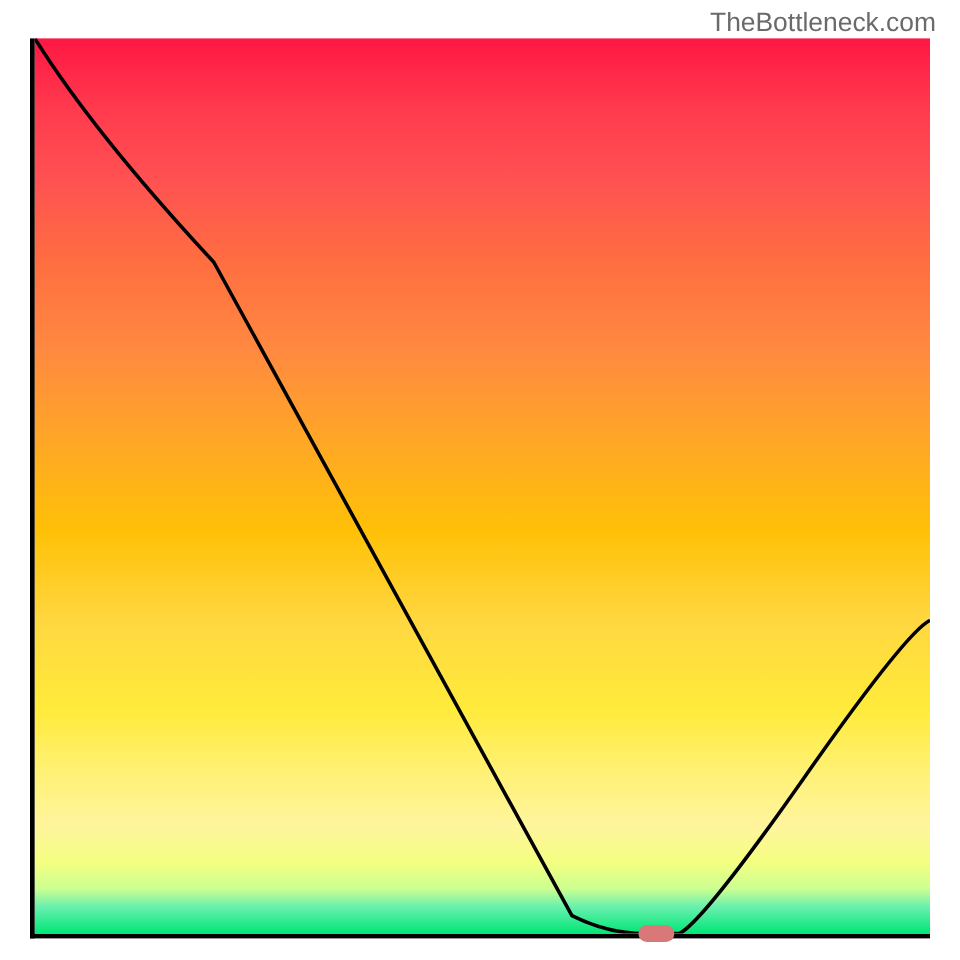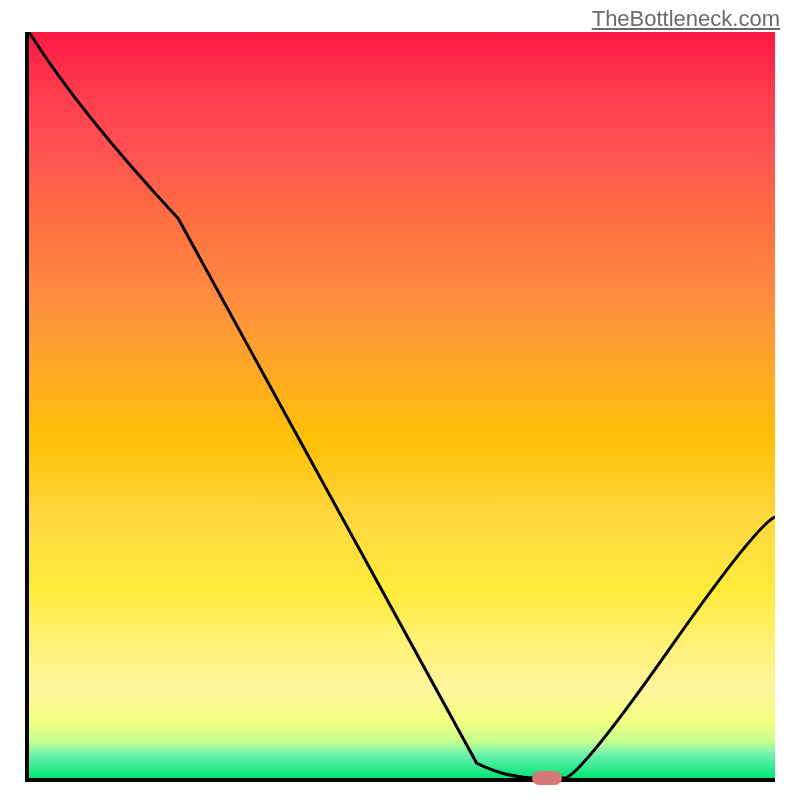--- a/index.html
+++ b/index.html
@@ -15,21 +15,20 @@
       position: relative;
     }
     .watermark {
       position: absolute;
       top: 6px;
       right: 20px;
       font-size: 22px;
       color: #6a6a6a;
       font-weight: normal;
       z-index: 10;
-      text-decoration: underline;
     }
     .chart-container {
       position: absolute;
       top: 32px;
       left: 25px;
       width: 750px;
       height: 750px;
       border-left: 4px solid #000;
       border-bottom: 4px solid #000;
     }

